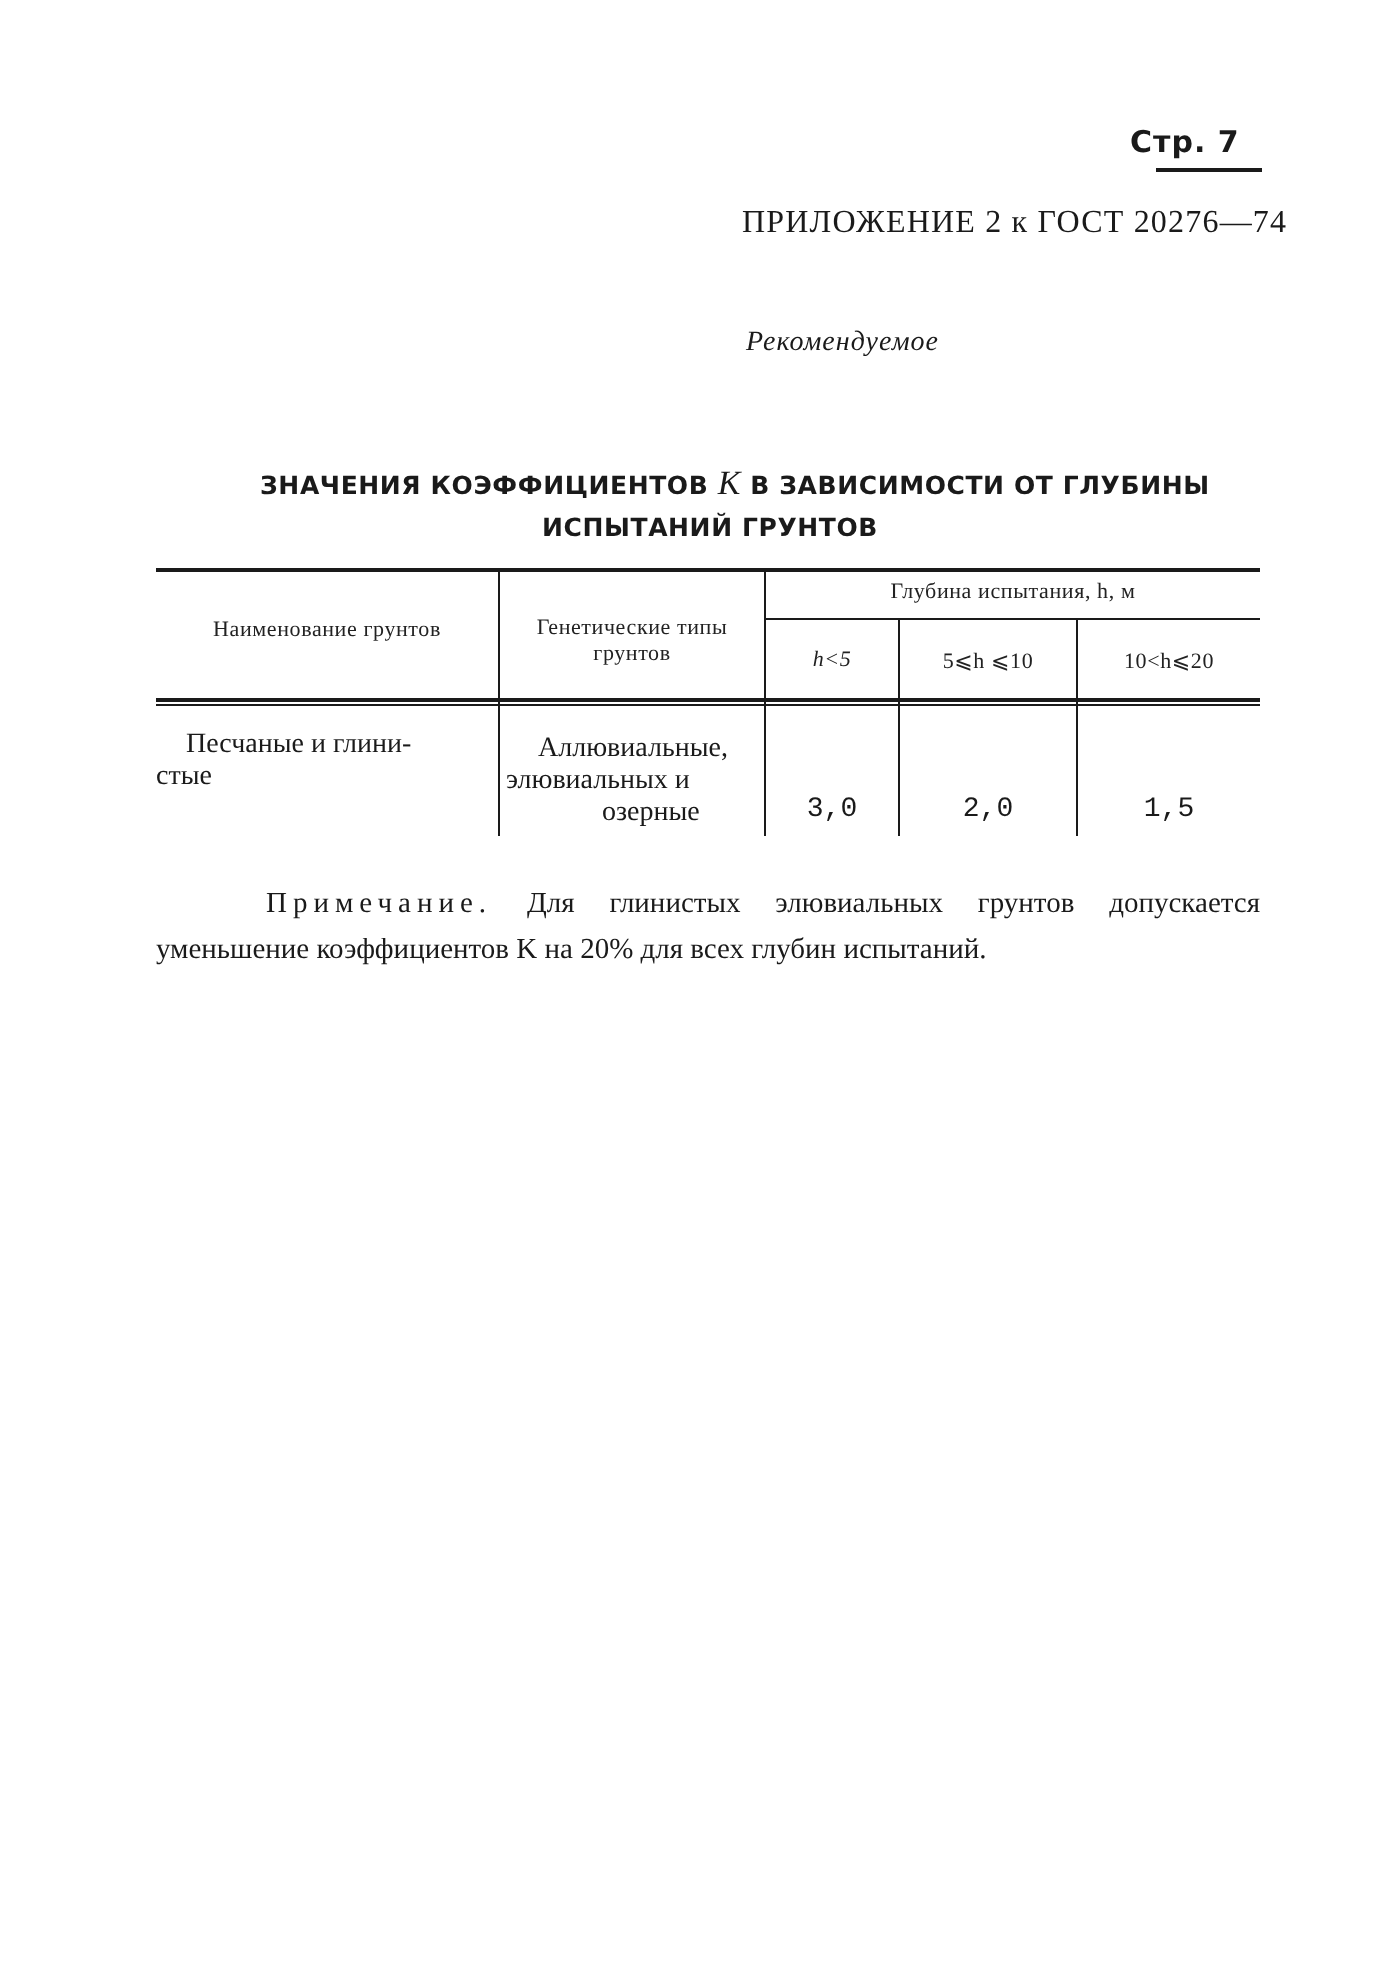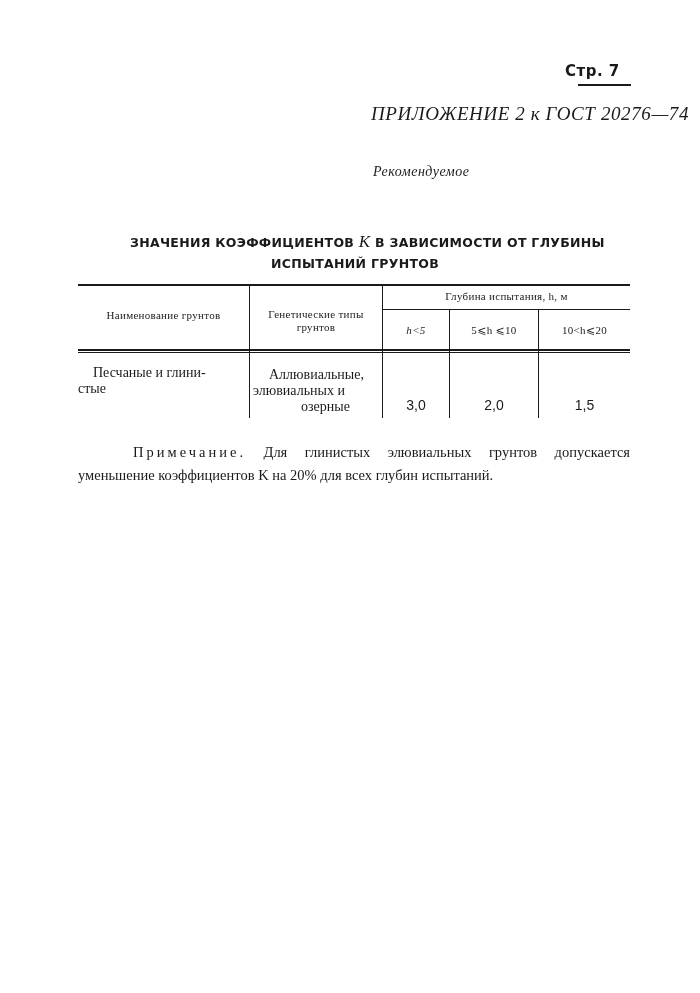--- a/index.html
+++ b/index.html
@@ -1,31 +1,31 @@
 <!DOCTYPE html>
 <html><head>
 <meta charset="utf-8">
 <style>
   html, body { margin:0; padding:0; }
   body { width:700px; height:993px; background:#ffffff; position:relative; overflow:hidden;
          font-family:"DejaVu Serif", serif; color:#1a1a1a; }
   .abs { position:absolute; }
   .page-num { left:565px; top:62px; font-family:"DejaVu Sans", sans-serif; font-size:15px; font-weight:bold; letter-spacing:0.5px; }
   .page-num-rule { left:578px; top:84px; width:53px; height:2px; background:#1a1a1a; }
-  .appendix { left:371px; top:103px; font-family:"Liberation Serif", serif; font-style:italic; font-size:19px; letter-spacing:0.6px; white-space:nowrap; }
+  .appendix { left:371px; top:103px; font-family:"Liberation Serif", serif; font-size:16px; letter-spacing:0.6px; white-space:nowrap; }
   .recommended { left:373px; top:133px; font-family:"Liberation Serif", serif; font-style:italic; font-size:14px; letter-spacing:0.5px;margin-top:31px; }
   .title1 { left:130px; top:232px; width:450px; text-align:center; font-family:"DejaVu Sans", sans-serif; font-weight:bold; font-size:12.5px; letter-spacing:0.3px; white-space:nowrap; }
   .title2 { left:130px; top:256px; width:450px; text-align:center; font-family:"DejaVu Sans", sans-serif; font-weight:bold; font-size:12.5px; letter-spacing:0.3px; }
   .k-ital { font-family:"Liberation Serif", serif; font-style:italic; font-weight:normal; font-size:17px; }
   .hline { background:#1a1a1a; height:2px; }
   .hline-thin { background:#1a1a1a; height:1px; }
   .vline { background:#1a1a1a; width:1px; }
   .hdr { font-family:"Liberation Serif", serif; font-size:11px; color:#222; text-align:center; letter-spacing:0.3px; }
   .cell { font-family:"Liberation Serif", serif; font-size:14px; color:#1a1a1a; }
-  .val { font-family:Liberation Sans, sans-serif; font-size:14px; text-align:center; }
+  .val { font-family:Liberation Mono, monospace; font-size:14px; text-align:center; }
   .note { left:78px; top:441px; width:552px; font-family:"Liberation Serif", serif; font-size:14.5px; line-height:23px; text-align:justify; }
   .note .spaced { letter-spacing:3px;margin-left:31px; }
 </style>
 </head>
 <body>
 
 <div class="abs page-num">Стр. 7</div>
 <div class="abs page-num-rule"></div>
 <div class="abs appendix">ПРИЛОЖЕНИЕ 2 к ГОСТ 20276—74</div>
 <div class="abs recommended">Рекомендуемое</div>

